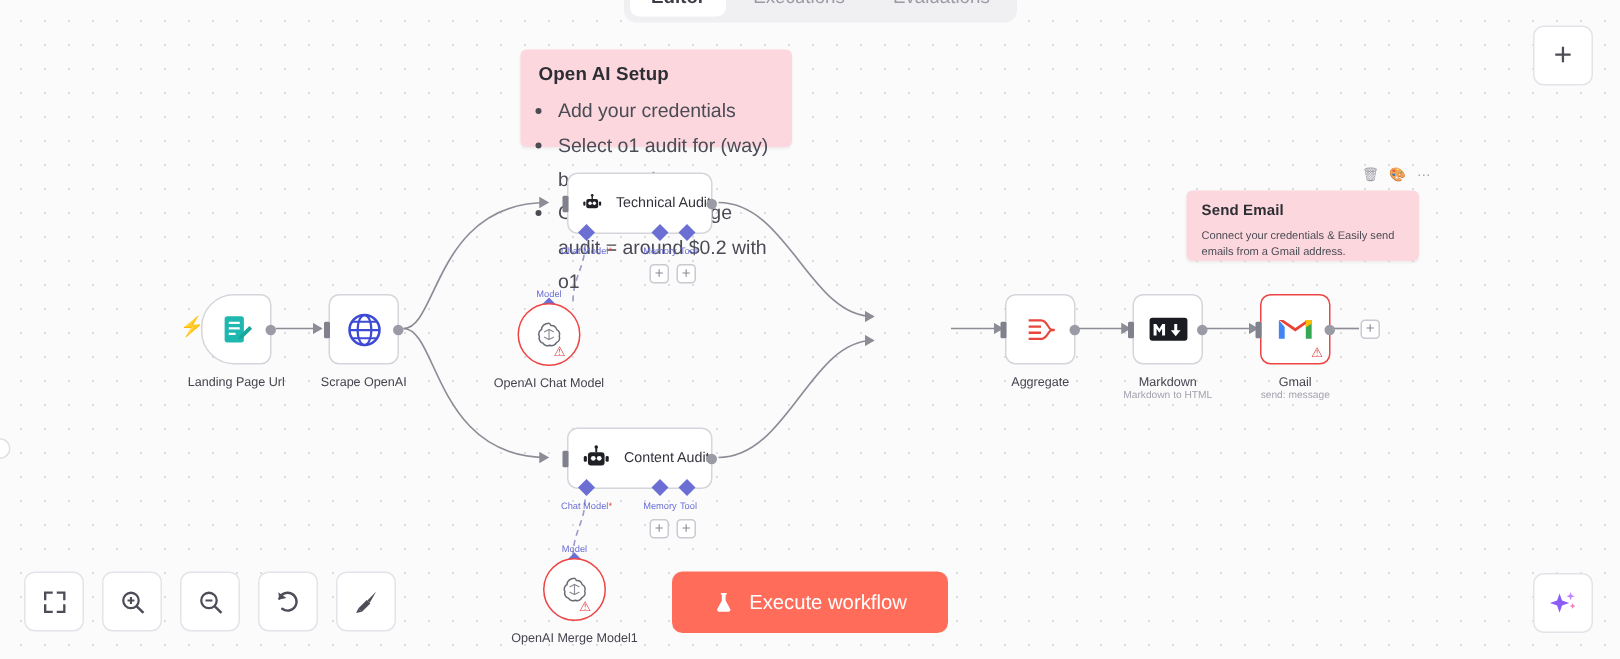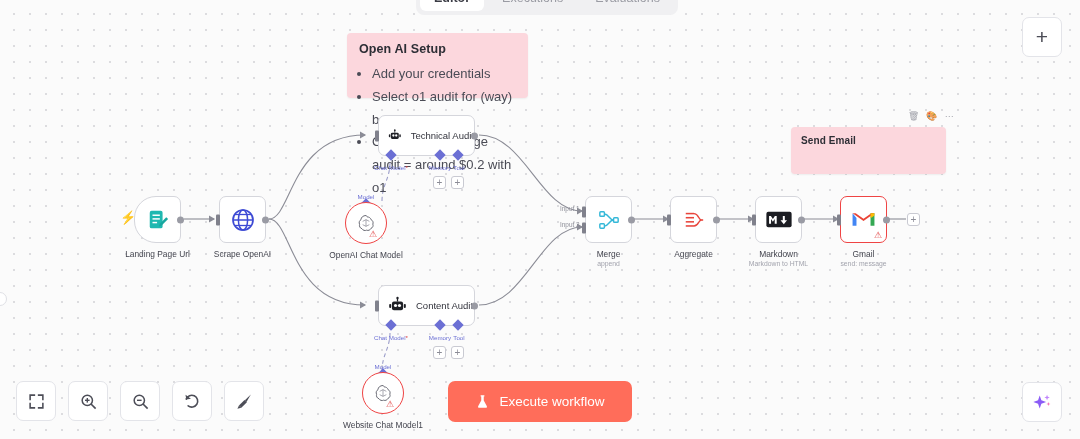--- a/index.html
+++ b/index.html
@@ -189,20 +189,21 @@
   </div>
 
   <div class="sticky-tools">
     <span>🗑</span>
     <span>🎨</span>
     <span>···</span>
   </div>
 
   <div class="sticky" id="sticky-email">
     <h3>Send Email</h3>
+    <p>Connect your credentials &amp; Easily send emails from a Gmail address.</p>
   </div>
 
   <div class="node" style="left:134px; top:196px;">
     <span class="bolt" style="left:-14px; top:15px;">⚡</span>
     <div class="node-box node-sq node-trigger">
       <svg width="22" height="22" viewBox="0 0 24 24">
         <rect x="3" y="2" width="14" height="19" rx="2" fill="#1fb8b0"></rect>
         <rect x="6" y="6" width="8" height="1.6" fill="#fff"></rect>
         <rect x="6" y="10" width="8" height="1.6" fill="#fff"></rect>
         <rect x="6" y="14" width="5" height="1.6" fill="#fff"></rect>
@@ -296,40 +297,23 @@
   <div class="node" style="left:362px; top:372px;">
     <div class="sub-lbl" style="left:21px; bottom:auto; top:-9px;">Model</div>
     <div class="sub-port" style="left:17px; bottom:auto; top:-2px;"></div>
     <div class="circle-node">
       <svg width="20" height="20" viewBox="0 0 24 24">
         <path d="M12 3 C8.5 3 6 5.3 6 8 C4 9 3.2 11.5 4.3 13.6 C3.6 15.8 4.9 18.3 7.2 18.9 C8.2 20.8 10.7 21.6 12.7 20.6 C14.7 21.5 17.1 20.5 17.9 18.5 C20 17.8 21.1 15.4 20.2 13.4 C21.1 11.4 20.2 9 18.2 8.1 C17.6 6 15.6 4.6 13.5 4.8 C13 3.7 12.5 3 12 3 z" fill="none" stroke="#6b6c76" stroke-width="1.2"></path>
         <path d="M8 10 L12 8 L16 10 M8 14 L12 16 L16 14 M12 8 L12 16" fill="none" stroke="#8b8c96" stroke-width="0.9"></path>
       </svg>
       <span class="warn">⚠</span>
     </div>
-    <div class="node-label">Website Chat Model1</div>
-  </div>
-
-  <div class="node" style="left:585px; top:196px;">
-    <div class="io-lbl" style="left:-25px; top:9px;">Input 1</div>
-    <div class="io-lbl" style="left:-25px; top:25px;">Input 2</div>
-    <div class="node-box node-sq">
-      <svg width="22" height="22" viewBox="0 0 24 24">
-        <rect x="2" y="3" width="5" height="5" rx="1" fill="none" stroke="#35b8d8" stroke-width="1.6"></rect>
-        <rect x="2" y="16" width="5" height="5" rx="1" fill="none" stroke="#35b8d8" stroke-width="1.6"></rect>
-        <rect x="17" y="9.5" width="5" height="5" rx="1" fill="none" stroke="#35b8d8" stroke-width="1.6"></rect>
-        <path d="M7 5.5 C12 5.5 12 12 17 12 M7 18.5 C12 18.5 12 12 17 12" fill="none" stroke="#35b8d8" stroke-width="1.5"></path>
-      </svg>
-      <div class="port in" style="top:15px;"></div>
-      <div class="port in" style="top:31px;"></div>
-      <div class="port out"></div>
-    </div>
-    <div class="node-label">Merge</div>
-    <div class="node-sub">append</div>
-  </div>
+    <div class="node-label">OpenAI Merge Model1</div>
+  </div>
+
 
   <div class="node" style="left:670px; top:196px;">
     <div class="node-box node-sq">
       <svg width="22" height="22" viewBox="0 0 24 24">
         <line x1="3" y1="5" x2="12" y2="5" stroke="#e8453c" stroke-width="1.7"></line>
         <line x1="3" y1="9.5" x2="12" y2="9.5" stroke="#e8453c" stroke-width="1.7"></line>
         <line x1="3" y1="14" x2="12" y2="14" stroke="#e8453c" stroke-width="1.7"></line>
         <line x1="3" y1="18.5" x2="12" y2="18.5" stroke="#e8453c" stroke-width="1.7"></line>
         <path d="M12 5 C17 5 17 12 20 12 C17 12 17 18.5 12 18.5" fill="none" stroke="#e8453c" stroke-width="1.5"></path>
         <line x1="19" y1="12" x2="22" y2="12" stroke="#e8453c" stroke-width="1.7"></line>

